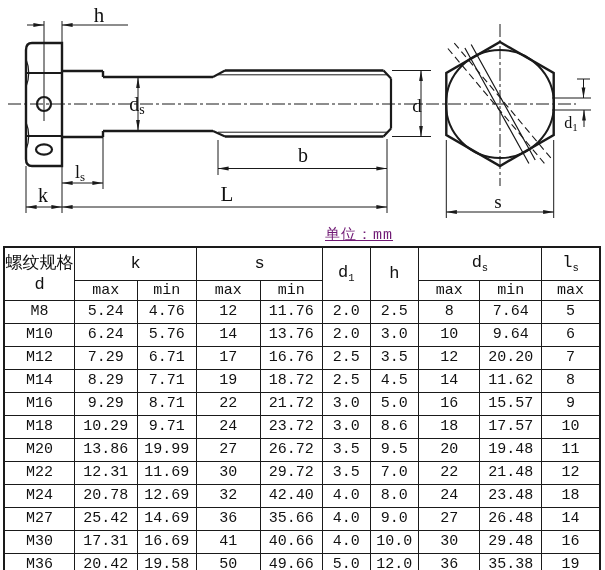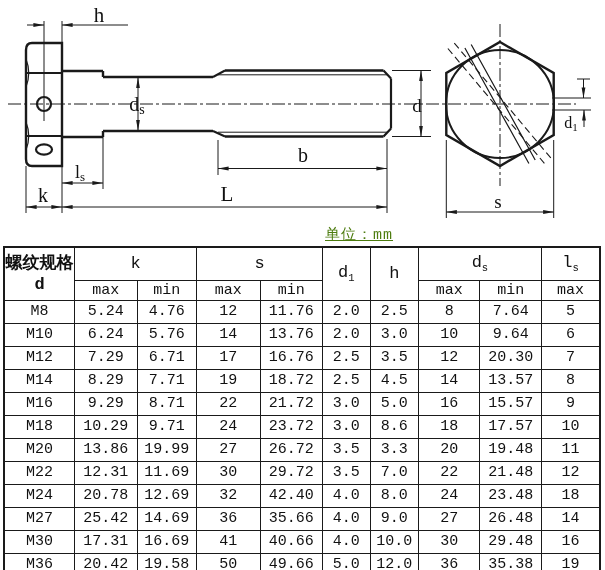--- a/index.html
+++ b/index.html
@@ -1,28 +1,28 @@
 <!DOCTYPE html>
 <html><head>
 <meta charset="utf-8">
 <style>
   html,body{margin:0;padding:0;background:#fff;}
   .screen{position:relative;width:605px;height:570px;background:#ffffff;overflow:hidden;
           font-family:"Liberation Serif",serif;color:#111;}
   svg{position:absolute;left:0;top:0;}
   .unit-note{position:absolute;left:325px;top:225px;font-size:15px;letter-spacing:1px;
-             font-family:"Liberation Mono",monospace;text-decoration:underline;color:#4d7c0f;text-align:right;}
+             font-family:"Liberation Mono",monospace;text-decoration:underline;color:#701a75;text-align:right;}
   table.dim-table{position:absolute;left:3px;top:246px;width:598px;border-collapse:collapse;
                   table-layout:fixed;text-align:center;color:#111;
                   font-family:"Liberation Mono",monospace;border:2px solid #1a1a1a;}
   .dim-table th,.dim-table td{border:1.6px solid #1a1a1a;padding:0;font-weight:normal;
                   vertical-align:middle;line-height:1.05;overflow:hidden;}
   .dim-table thead tr.grp th{height:32px;font-size:17px;}
   .dim-table thead tr.sub th{height:19px;font-size:15px;}
-  .dim-table th.thread{font-size:14px;line-height:1.25;font-weight:bold;}
+  .dim-table th.thread{font-size:14px;line-height:1.25;}
   .dim-table tbody td{height:22px;font-size:15px;}
   sub{font-size:0.62em;}
   text{fill:#111;}
   .lbl{font-family:"Liberation Serif",serif;}
 </style>
 </head>
 <body>
 
 <div class="screen">
 
@@ -171,33 +171,33 @@
         </tr>
         <tr>
           <td>M12</td>
           <td>7.29</td>
           <td>6.71</td>
           <td>17</td>
           <td>16.76</td>
           <td>2.5</td>
           <td>3.5</td>
           <td>12</td>
-          <td>20.30</td>
+          <td>20.20</td>
           <td>7</td>
         </tr>
         <tr>
           <td>M14</td>
           <td>8.29</td>
           <td>7.71</td>
           <td>19</td>
           <td>18.72</td>
           <td>2.5</td>
           <td>4.5</td>
           <td>14</td>
-          <td>13.57</td>
+          <td>11.62</td>
           <td>8</td>
         </tr>
         <tr>
           <td>M16</td>
           <td>9.29</td>
           <td>8.71</td>
           <td>22</td>
           <td>21.72</td>
           <td>3.0</td>
           <td>5.0</td>
@@ -217,21 +217,21 @@
           <td>17.57</td>
           <td>10</td>
         </tr>
         <tr>
           <td>M20</td>
           <td>13.86</td>
           <td>19.99</td>
           <td>27</td>
           <td>26.72</td>
           <td>3.5</td>
-          <td>3.3</td>
+          <td>9.5</td>
           <td>20</td>
           <td>19.48</td>
           <td>11</td>
         </tr>
         <tr>
           <td>M22</td>
           <td>12.31</td>
           <td>11.69</td>
           <td>30</td>
           <td>29.72</td>

